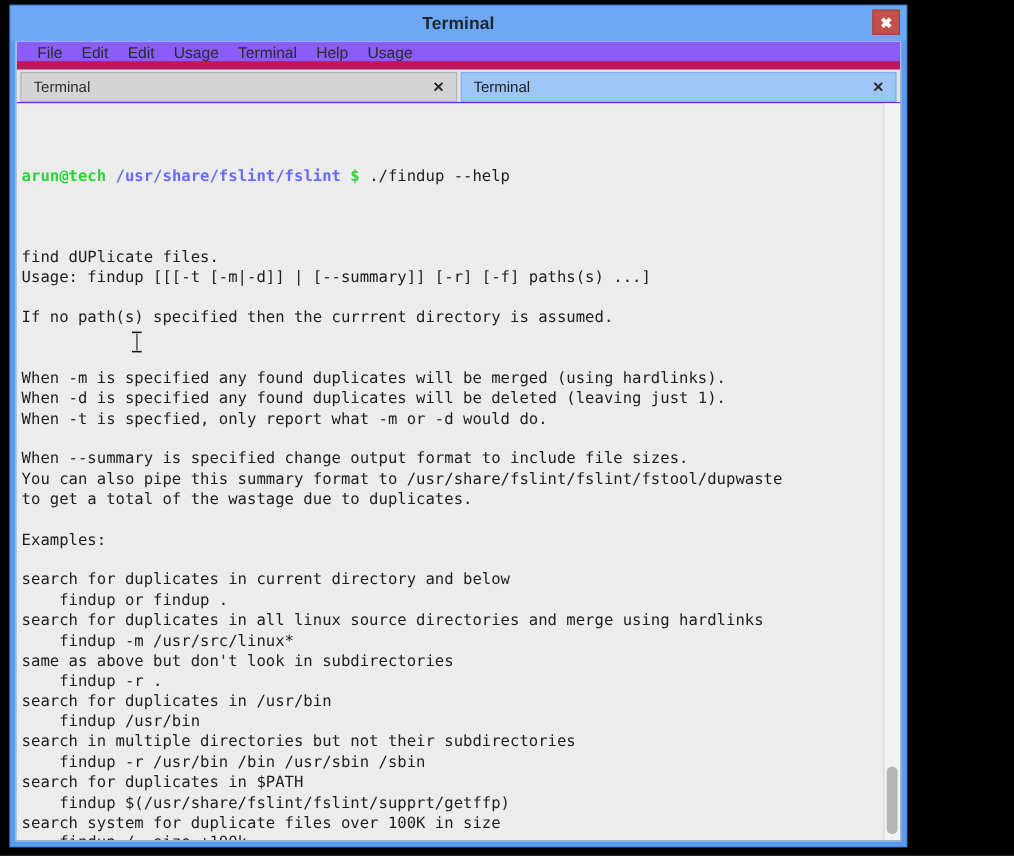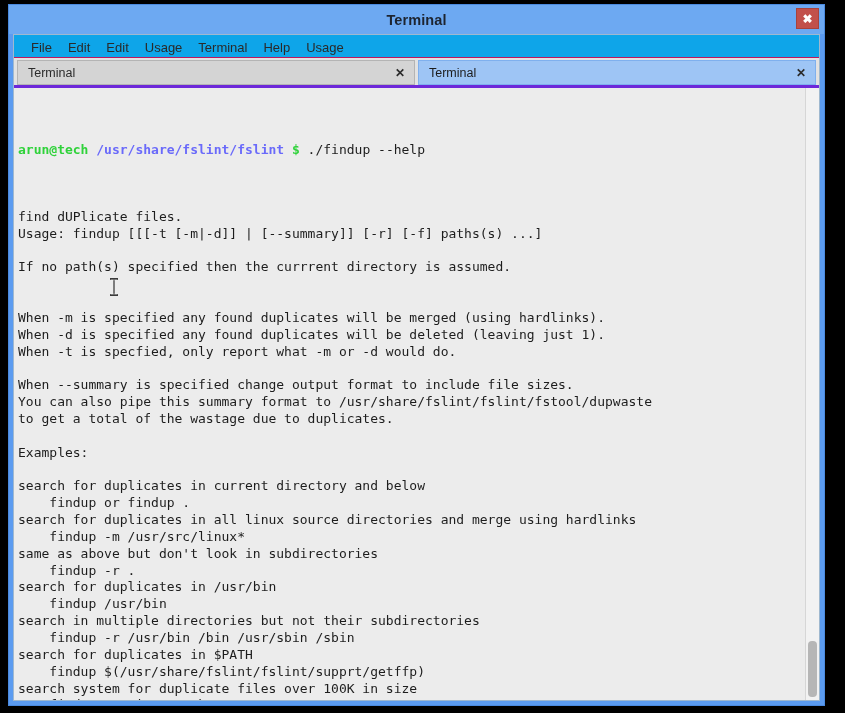--- a/index.html
+++ b/index.html
@@ -12,21 +12,21 @@
     height: 713px;
     overflow: hidden;
     font-family: "Liberation Sans", sans-serif;
   }
 
   
   #window {
     position: absolute;
     left: 8px;
     top: 4px;
-    width: 817px;
+    width: 748px;
     height: 702px;
     background: #5b9bf0;
     border: 1px solid #4a8ae0;
     box-sizing: border-box;
     display: flex;
     flex-direction: column;
   }
 
   
   #titlebar {
@@ -75,24 +75,24 @@
     box-sizing: border-box;
     display: flex;
     flex-direction: column;
     overflow: hidden;
   }
 
   
   #menubar {
     height: 23px;
     flex: 0 0 23px;
-    background: #0ea5e9;
-    border-bottom: 1px solid #be185d;
-    display: flex;
-    align-items: flex-end;
+    background: #8b5cf6;
+    border-bottom: 7px solid #be185d;
+    display: flex;
+    align-items: center;
     padding-left: 9px;
     box-sizing: border-box;
   }
   .menu-item {
     font-size: 13px;
     color: #2a2a2a;
     padding: 2px 8px;
     cursor: default;
     user-select: none;
     white-space: nowrap;
@@ -144,21 +144,21 @@
     line-height: 1;
   }
 
   
   #terminal-area {
     flex: 1 1 auto;
     position: relative;
     background: #ececec;
     display: flex;
     overflow: hidden;
-    border-top: 3px solid #6d28d9;
+    border-top: 1px solid #6d28d9;
   }
   #terminal {
     flex: 1 1 auto;
     position: relative;
     padding: 3px 0 0 4px;
     overflow: hidden;
     font-family: "DejaVu Sans Mono", "Liberation Mono", monospace;
     font-size: 13px;
     line-height: 16.85px;
     color: #1d1d1d;

